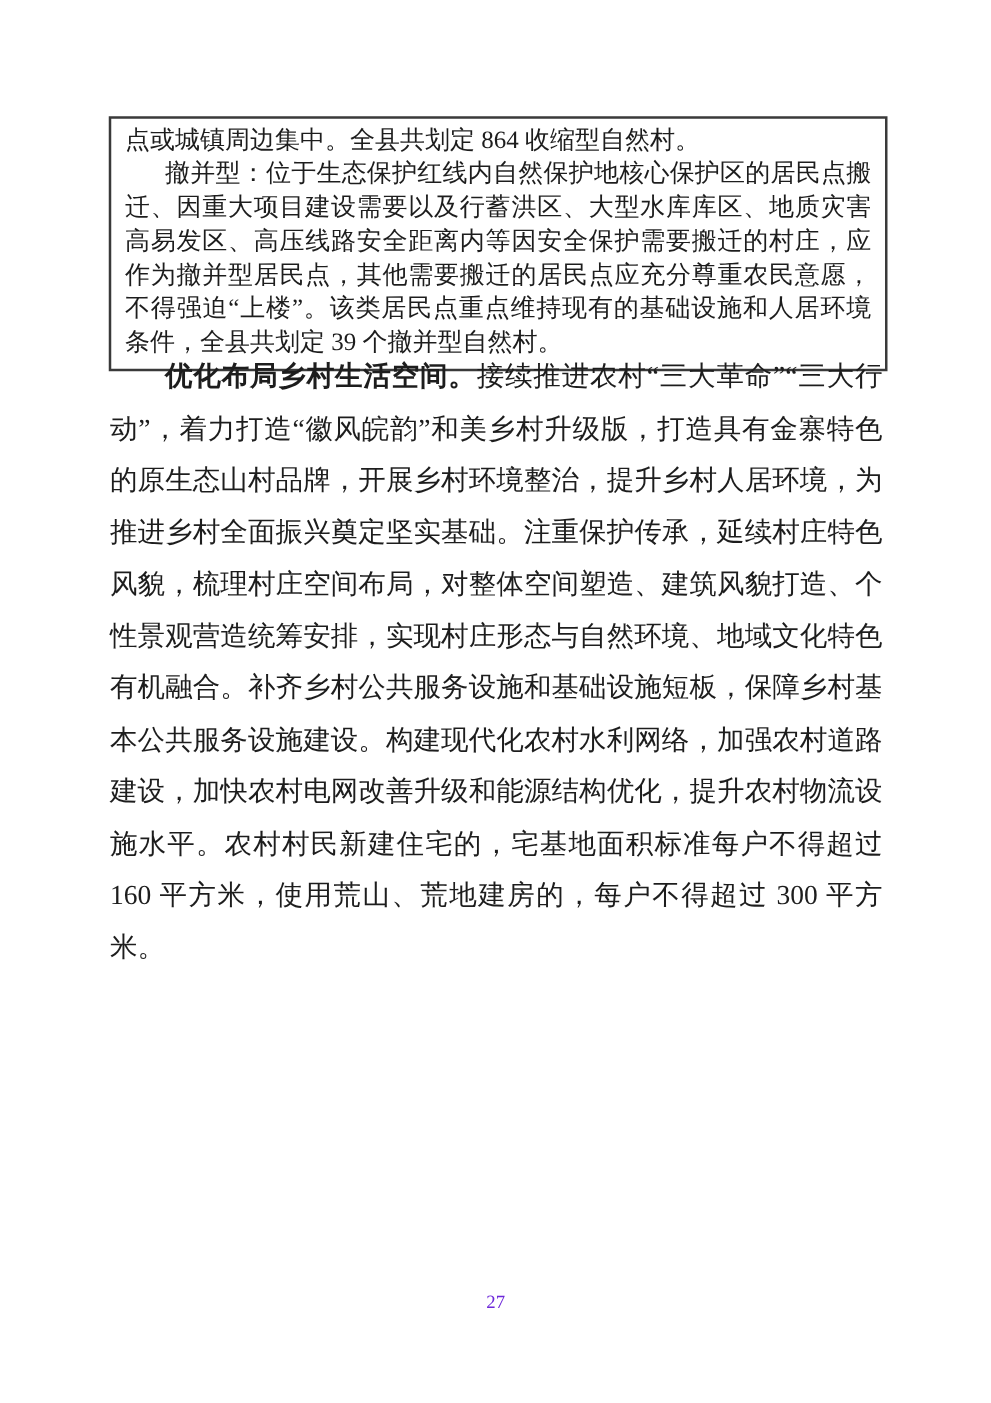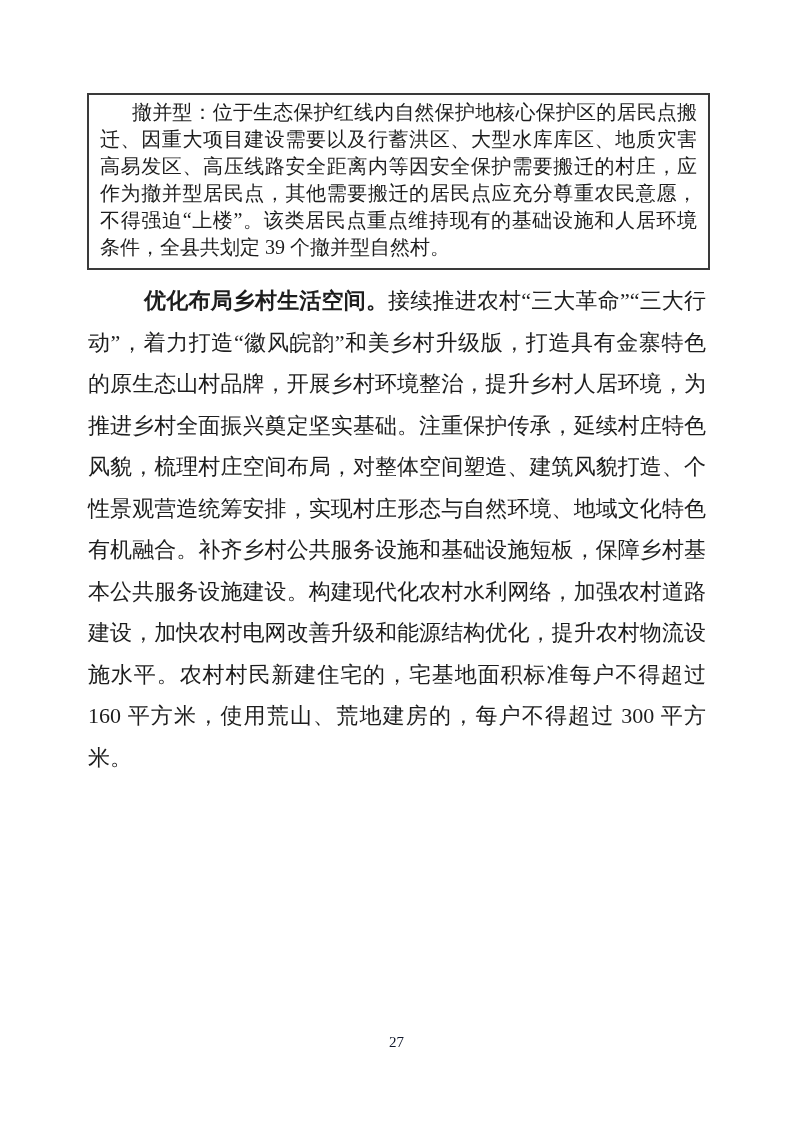--- a/index.html
+++ b/index.html
@@ -39,38 +39,39 @@
     top: 280px;
     width: 618px;
     font-size: 22px;
     line-height: 41.5px;
     text-align: justify;
   }
   .content p {
     margin: 0;
     text-indent: 44px;
   }
-  .lead { font-weight: bold; margin-left: 12px; }
+  .lead { font-weight: bold; }
   
   .pageno {
     position: absolute;
     left: 0;
     right: 0;
     top: 1034px;
     text-align: center;
     font-size: 15px;
-    color: #0f172a;
+    color: #6d28d9;
   }
 </style>
 </head>
 <body>
 
 <div class="page">
 
   <div class="callout">
+    <p>点或城镇周边集中。全县共划定 864 收缩型自然村。</p>
     <p class="term-para"><span class="bold-label">撤并型：</span><span>位于生态保护红线内自然保护地核心保护区的居民点搬迁、因重大项目建设需要以及行蓄洪区、大型水库库区、地质灾害高易发区、高压线路安全距离内等因安全保护需要搬迁的村庄，应作为撤并型居民点，其他需要搬迁的居民点应充分尊重农民意愿，不得强迫“上楼”。该类居民点重点维持现有的基础设施和人居环境条件，全县共划定 39 个撤并型自然村。</span></p>
   </div>
 
   <div class="content">
     <p><span class="lead">优化布局乡村生活空间。</span><span>接续推进农村“三大革命”“三大行动”，着力打造“徽风皖韵”和美乡村升级版，打造具有金寨特色的原生态山村品牌，开展乡村环境整治，提升乡村人居环境，为推进乡村全面振兴奠定坚实基础。注重保护传承，延续村庄特色风貌，梳理村庄空间布局，对整体空间塑造、建筑风貌打造、个性景观营造统筹安排，实现村庄形态与自然环境、地域文化特色有机融合。补齐乡村公共服务设施和基础设施短板，保障乡村基本公共服务设施建设。构建现代化农村水利网络，加强农村道路建设，加快农村电网改善升级和能源结构优化，提升农村物流设施水平。农村村民新建住宅的，宅基地面积标准每户不得超过 160 平方米，使用荒山、荒地建房的，每户不得超过 300 平方米。</span></p>
   </div>
 
   <div class="pageno">27</div>
 
 </div>

